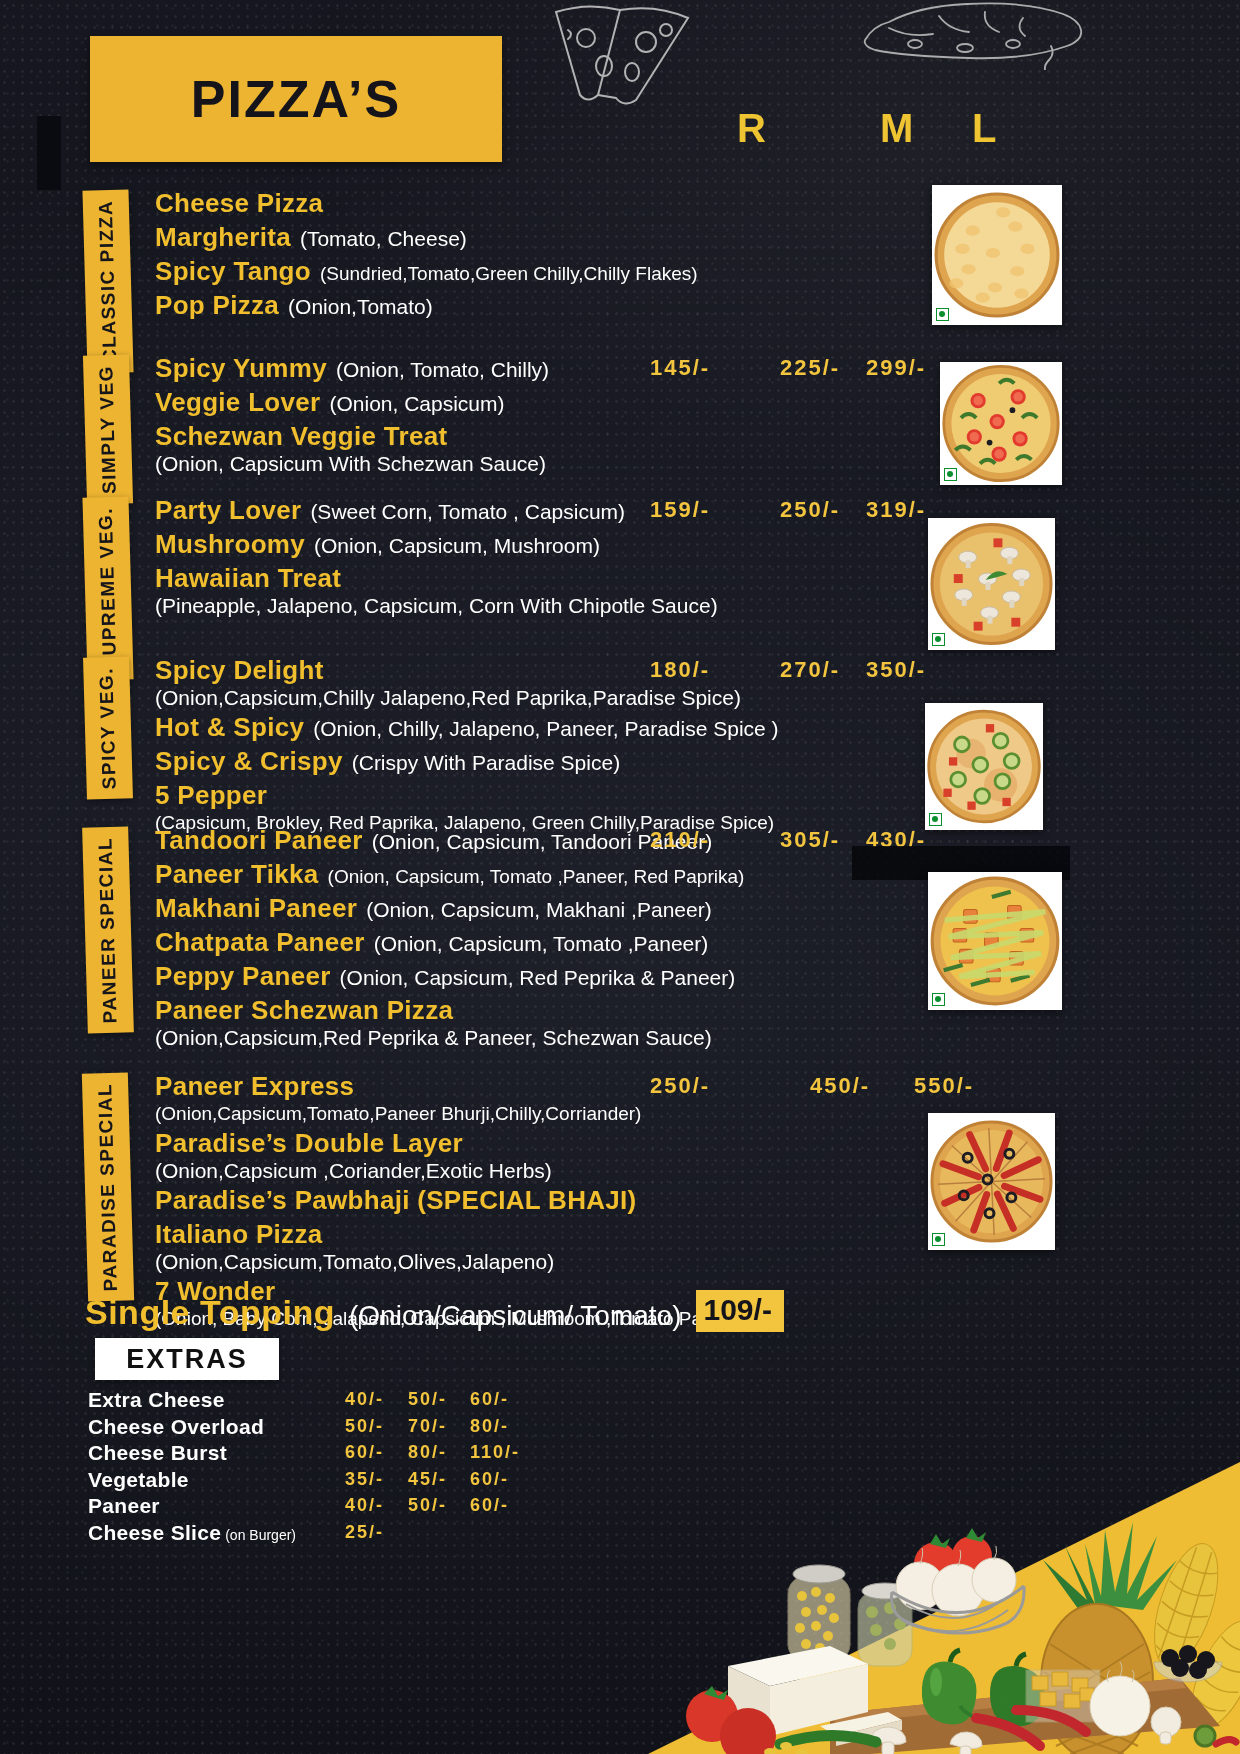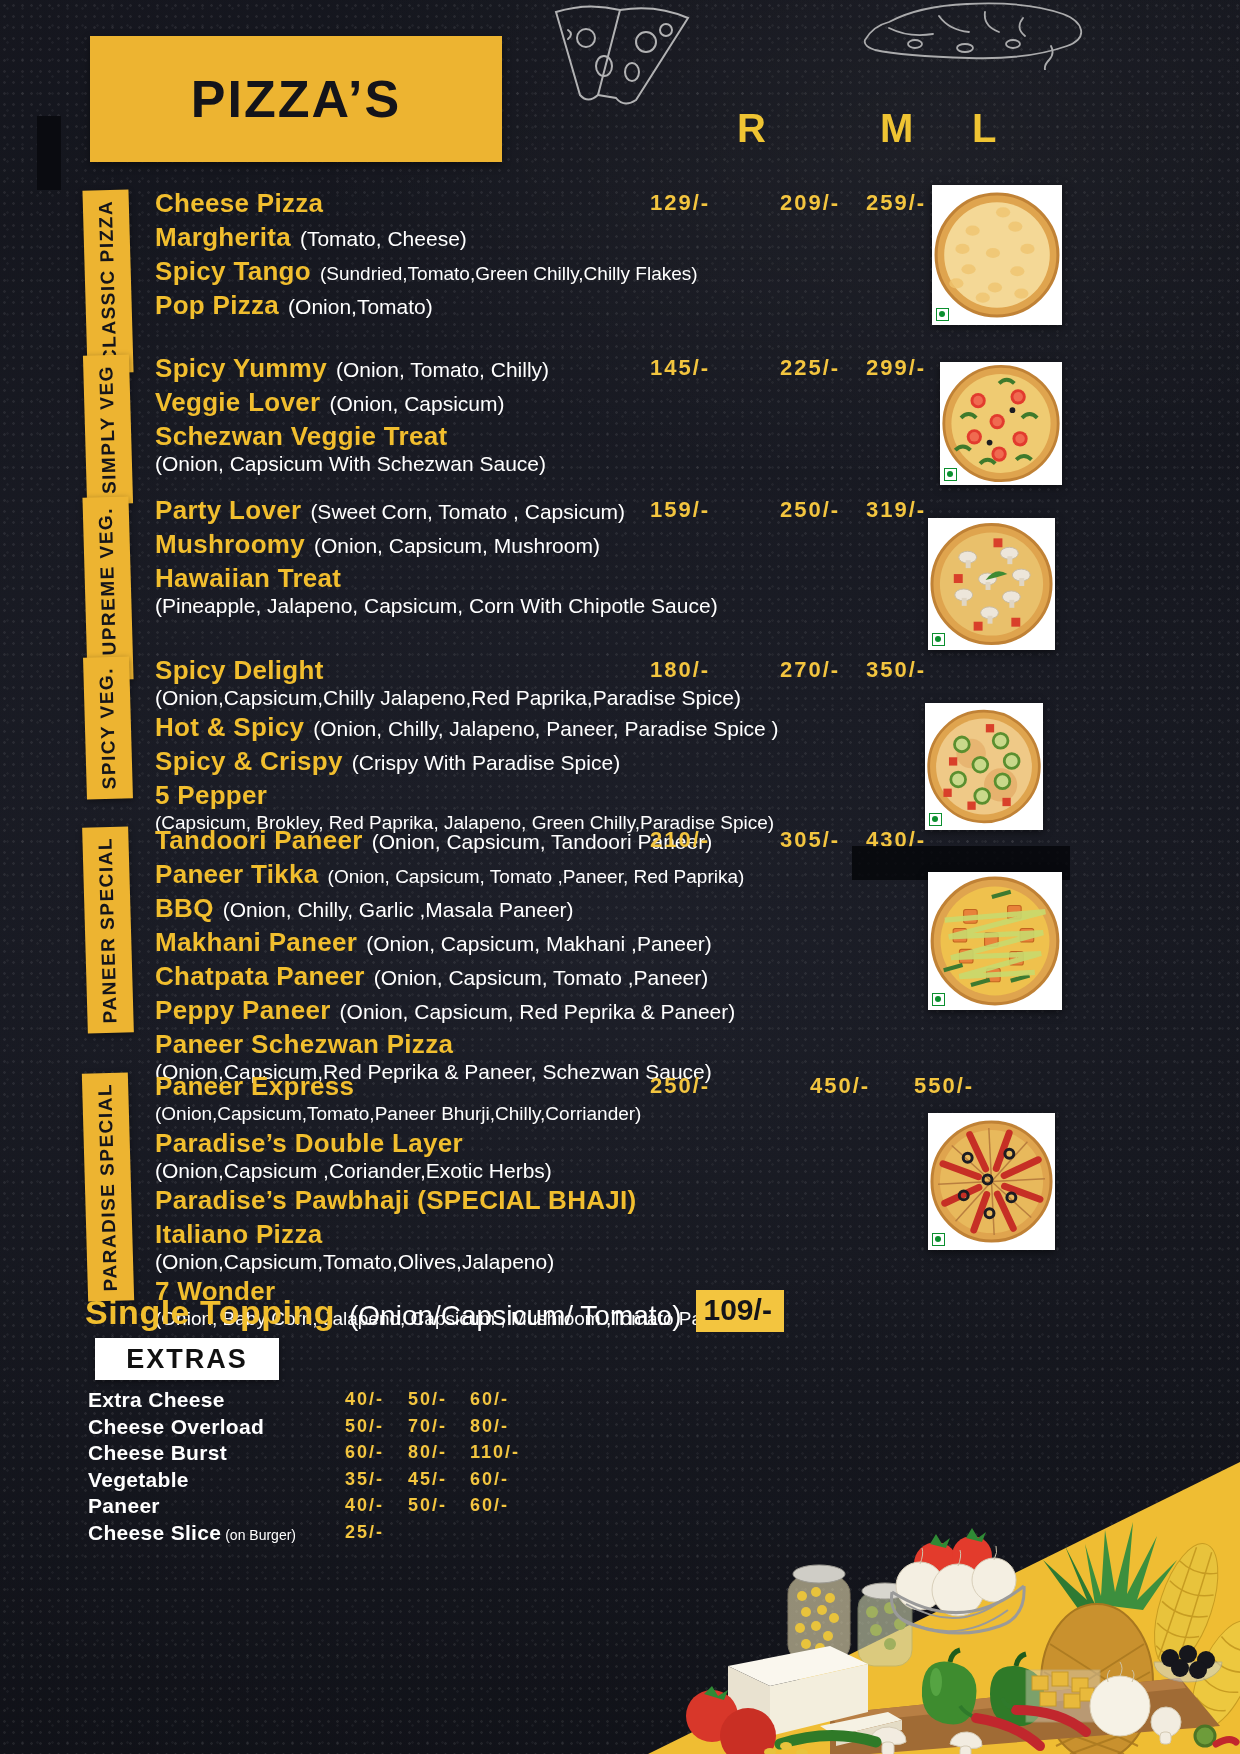--- a/index.html
+++ b/index.html
@@ -106,25 +106,20 @@
       <div class="section" style="height: 165px;">
     <div class="label-box">
       <span class="label-text">CLASSIC PIZZA</span>
     </div>
     <div class="items">
           <div class="item"><span class="item-name">Cheese Pizza</span></div>
           <div class="item"><span class="item-name">Margherita</span><span class="item-desc">(Tomato, Cheese)</span></div>
           <div class="item"><span class="item-name">Spicy Tango</span><span class="item-desc small">(Sundried,Tomato,Green Chilly,Chilly Flakes)</span></div>
           <div class="item"><span class="item-name">Pop Pizza</span><span class="item-desc">(Onion,Tomato)</span></div>
         </div>
-    <div class="prices">
-          <span class="price" style="left: 565px;">129/-</span>
-          <span class="price" style="left: 695px;">209/-</span>
-          <span class="price" style="left: 781px;">259/-</span>
-        </div>
   </div>
       <div class="section" style="height: 142px;">
     <div class="label-box">
       <span class="label-text">SIMPLY VEG</span>
     </div>
     <div class="items">
           <div class="item"><span class="item-name">Spicy Yummy</span><span class="item-desc">(Onion, Tomato, Chilly)</span></div>
           <div class="item"><span class="item-name">Veggie Lover</span><span class="item-desc">(Onion, Capsicum)</span></div>
           <div class="item"><span class="item-name">Schezwan Veggie Treat</span><span class="item-desc below">(Onion, Capsicum With Schezwan Sauce)</span></div>
         </div>
@@ -165,21 +160,20 @@
           <span class="price" style="left: 781px;">350/-</span>
         </div>
   </div>
       <div class="section" style="height: 246px;">
     <div class="label-box">
       <span class="label-text">PANEER SPECIAL</span>
     </div>
     <div class="items">
           <div class="item"><span class="item-name">Tandoori Paneer</span><span class="item-desc">(Onion, Capsicum, Tandoori Paneer)</span></div>
           <div class="item"><span class="item-name">Paneer Tikka</span><span class="item-desc small">(Onion, Capsicum, Tomato ,Paneer, Red Paprika)</span></div>
-          <div class="item"><span class="item-name">BBQ</span><span class="item-desc">(Onion, Chilly, Garlic ,Masala Paneer)</span></div>
           <div class="item"><span class="item-name">Makhani Paneer</span><span class="item-desc">(Onion, Capsicum, Makhani ,Paneer)</span></div>
           <div class="item"><span class="item-name">Chatpata Paneer</span><span class="item-desc">(Onion, Capsicum, Tomato ,Paneer)</span></div>
           <div class="item"><span class="item-name">Peppy Paneer</span><span class="item-desc">(Onion, Capsicum, Red Peprika &amp; Paneer)</span></div>
           <div class="item"><span class="item-name">Paneer Schezwan Pizza</span><span class="item-desc below">(Onion,Capsicum,Red Peprika &amp; Paneer, Schezwan Sauce)</span></div>
         </div>
     <div class="prices">
           <span class="price" style="left: 565px;">210/-</span>
           <span class="price" style="left: 695px;">305/-</span>
           <span class="price" style="left: 781px;">430/-</span>
         </div>

